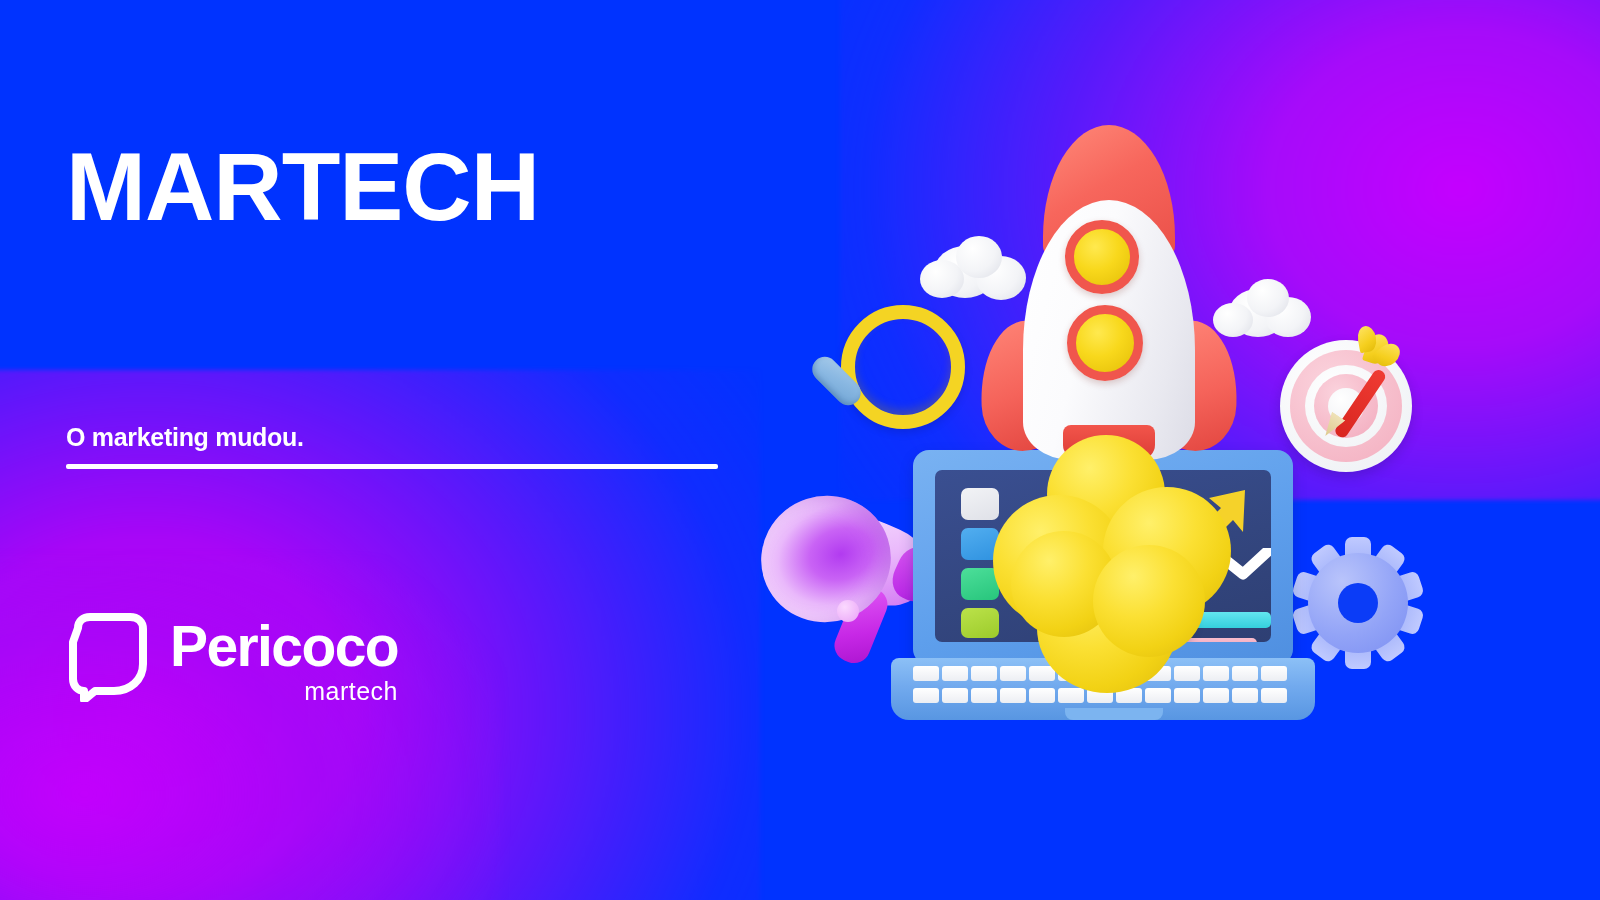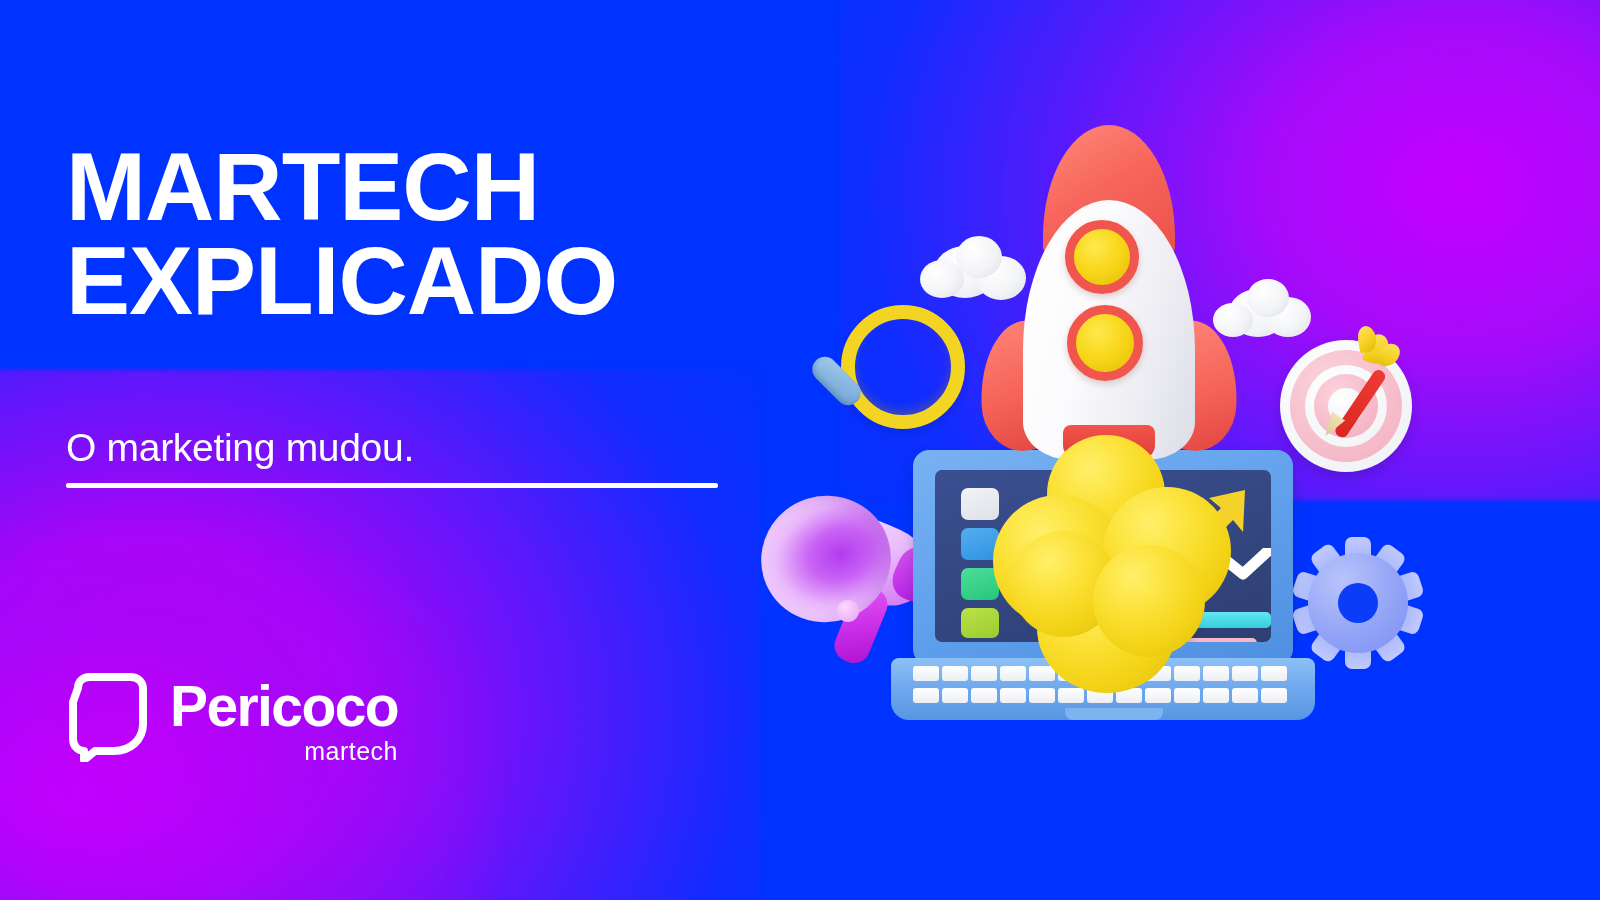--- a/index.html
+++ b/index.html
@@ -33,29 +33,29 @@
   .headline{
     position:absolute;left:66px;top:140px;width:760px;
     color:#ffffff;font-weight:700;font-size:96px;line-height:.98;
     letter-spacing:-1px;text-transform:uppercase;
   }
   .headline .l2{display:block;}
   .sub{
     position:absolute;left:66px;top:420px;width:720px;color:#fff;
   }
   .sub .s-line{
-    font-size:39px;font-weight:400;line-height:1.42;letter-spacing:-.3px;
+    font-size:25px;font-weight:700;line-height:1.42;letter-spacing:-.3px;
     white-space:nowrap;
   }
   .sub-rule{
     margin-top:8px;width:652px;height:5px;background:#ffffff;border-radius:2px;
   }
 
   
-  .logo{position:absolute;left:62px;top:672px;display:flex;align-items:flex-start;}
+  .logo{position:absolute;left:62px;top:612px;display:flex;align-items:flex-start;}
   .logo-mark{width:86px;height:90px;flex:none;}
   .logo-text{margin-left:22px;padding-top:6px;color:#fff;}
   .logo-word{font-size:57px;font-weight:700;letter-spacing:-1.6px;line-height:1;}
   .logo-tag{font-size:25px;font-weight:500;letter-spacing:.5px;text-align:right;margin-top:2px;}
 
   
   .illus{position:absolute;left:735px;top:125px;width:720px;height:640px;}
 
   
   .cloud{position:absolute;}
@@ -217,21 +217,20 @@
 <body>
 
 <div class="stage">
   <div class="bg-base"></div>
   <div class="bg-glow-tr"></div>
   <div class="bg-glow-bl"></div>
   <div class="bg-glow-bl2"></div>
 
   <div class="headline">
     <span class="l1">MARTECH</span>
-    <span class="l2">EXPLICADO</span>
   </div>
 
   <div class="sub">
     <div class="s-line">O marketing mudou.</div>
     <div class="sub-rule"></div>
   </div>
 
   <div class="logo">
     <svg class="logo-mark" viewBox="0 0 86 90">
       <path d="M16 16 C16 9 21 5 28 5 L68 5 C76 5 81 10 81 17 L81 52 C81 68 68 79 52 79 L33 79 L22 88 L22 79 C16 79 11 74 11 67 L11 30 Z" fill="none" stroke="#ffffff" stroke-width="8" stroke-linejoin="round" stroke-linecap="round"></path>

